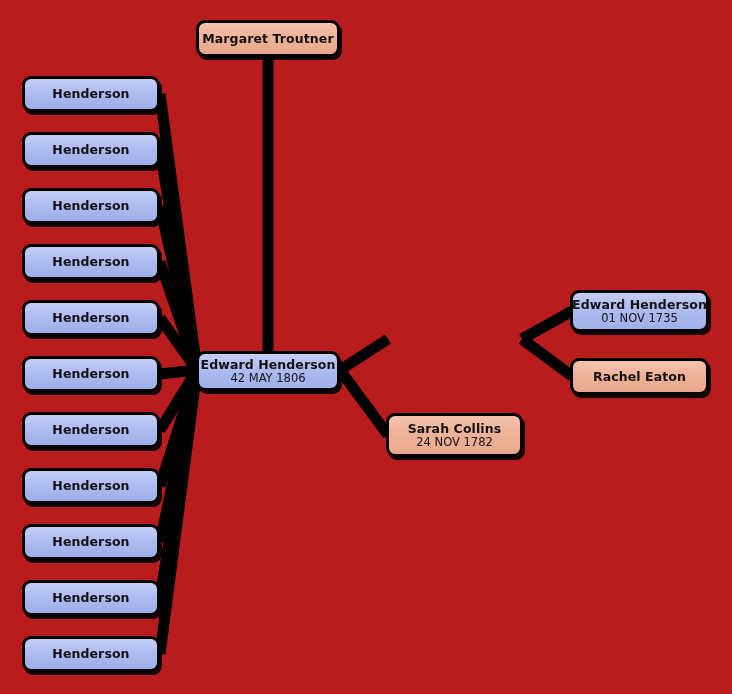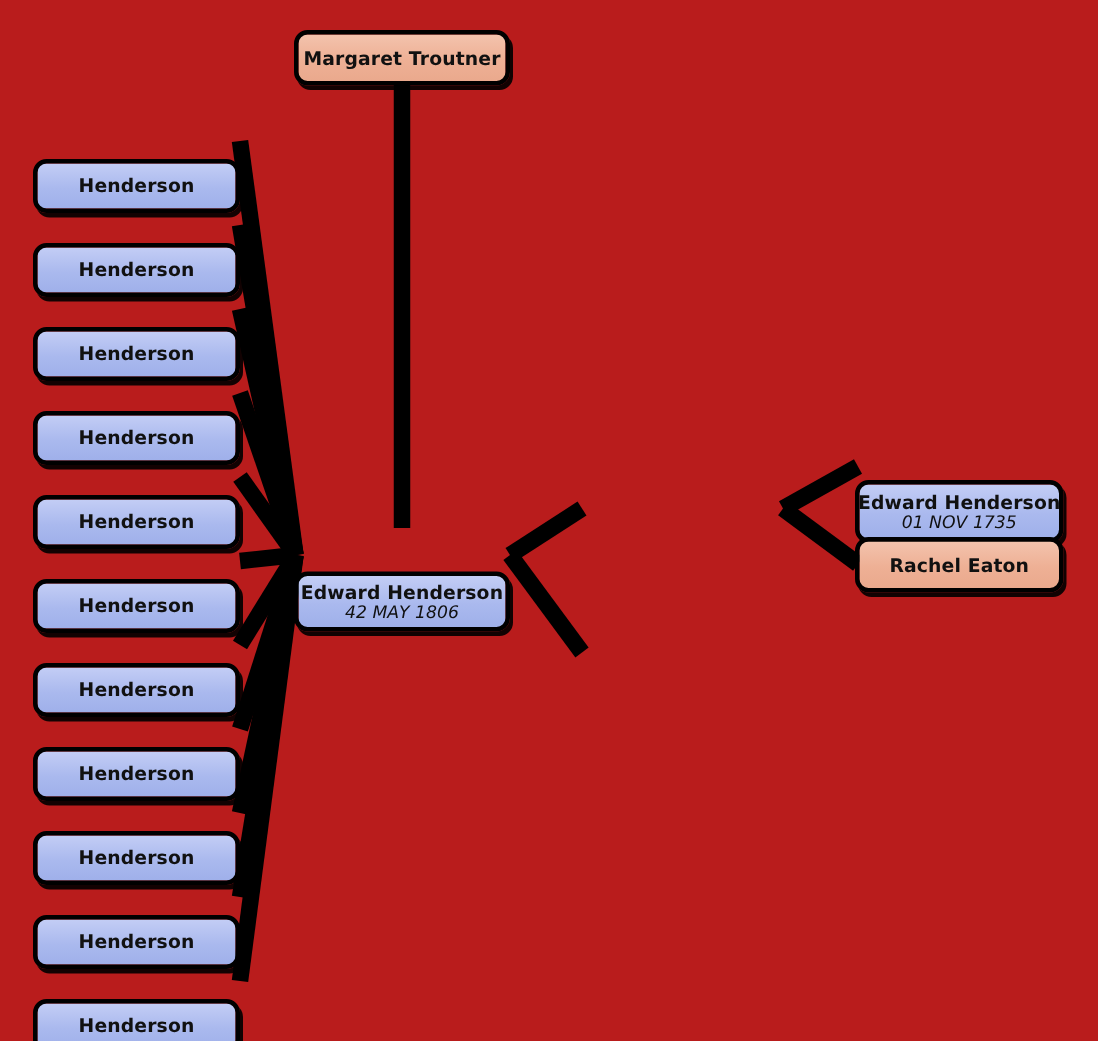--- a/index.html
+++ b/index.html
@@ -36,37 +36,35 @@
     flex-direction: column;
     align-items: center;
     justify-content: center;
     text-align: center;
     line-height: 1.05;
     color: #111111;
     box-shadow: 2px 3px 0 rgba(0,0,0,0.90);
   }
   .node.male {
     background: linear-gradient(180deg, #c3cdf5 0%, #aab9ee 55%, #9fb0ea 100%);
-    margin-top: 30px;
   }
   .node.female {
     background: linear-gradient(180deg, #f3c3ad 0%, #eeb095 55%, #eaa98d 100%);
   }
   .node .name {
     font-weight: bold;
     font-size: 12.5px;
     letter-spacing: 0.1px;
     white-space: nowrap;
   }
   .node .date {
     font-size: 11.5px;
     font-weight: normal;
     margin-top: 1px;
     white-space: nowrap;
-    font-style: italic;
   }
 </style>
 </head>
 <body>
 
 <div id="canvas" data-name="family-tree-canvas">
 
   <svg id="edges" data-name="connector-lines" viewBox="0 0 732 694" width="732" height="694" xmlns="http://www.w3.org/2000/svg">
     <g stroke="#000000" fill="none" stroke-linecap="butt">
 
@@ -99,20 +97,24 @@
   <div class="node female" data-name="node-margaret-troutner" style="left:196px; top:20px; width:144px; height:37px;">
     <span class="name" data-name="node-name">Margaret Troutner</span>
   </div>
 
   <div class="node male" data-name="node-edward-henderson-1806" style="left:196px; top:351px; width:144px; height:40px;">
     <span class="name" data-name="node-name">Edward Henderson</span>
     <span class="date" data-name="node-date">42 MAY 1806</span>
   </div>
 
 
+  <div class="node female" data-name="node-sarah-collins-1782" style="left:386px; top:413px; width:137px; height:44px;">
+    <span class="name" data-name="node-name">Sarah Collins</span>
+    <span class="date" data-name="node-date">24 NOV 1782</span>
+  </div>
 
   <div class="node male" data-name="node-edward-henderson-1735" style="left:570px; top:290px; width:139px; height:42px;">
     <span class="name" data-name="node-name">Edward Henderson</span>
     <span class="date" data-name="node-date">01 NOV 1735</span>
   </div>
 
   <div class="node female" data-name="node-rachel-eaton" style="left:570px; top:358px; width:139px; height:37px;text-align:right;">
     <span class="name" data-name="node-name">Rachel Eaton</span>
   </div>
 

